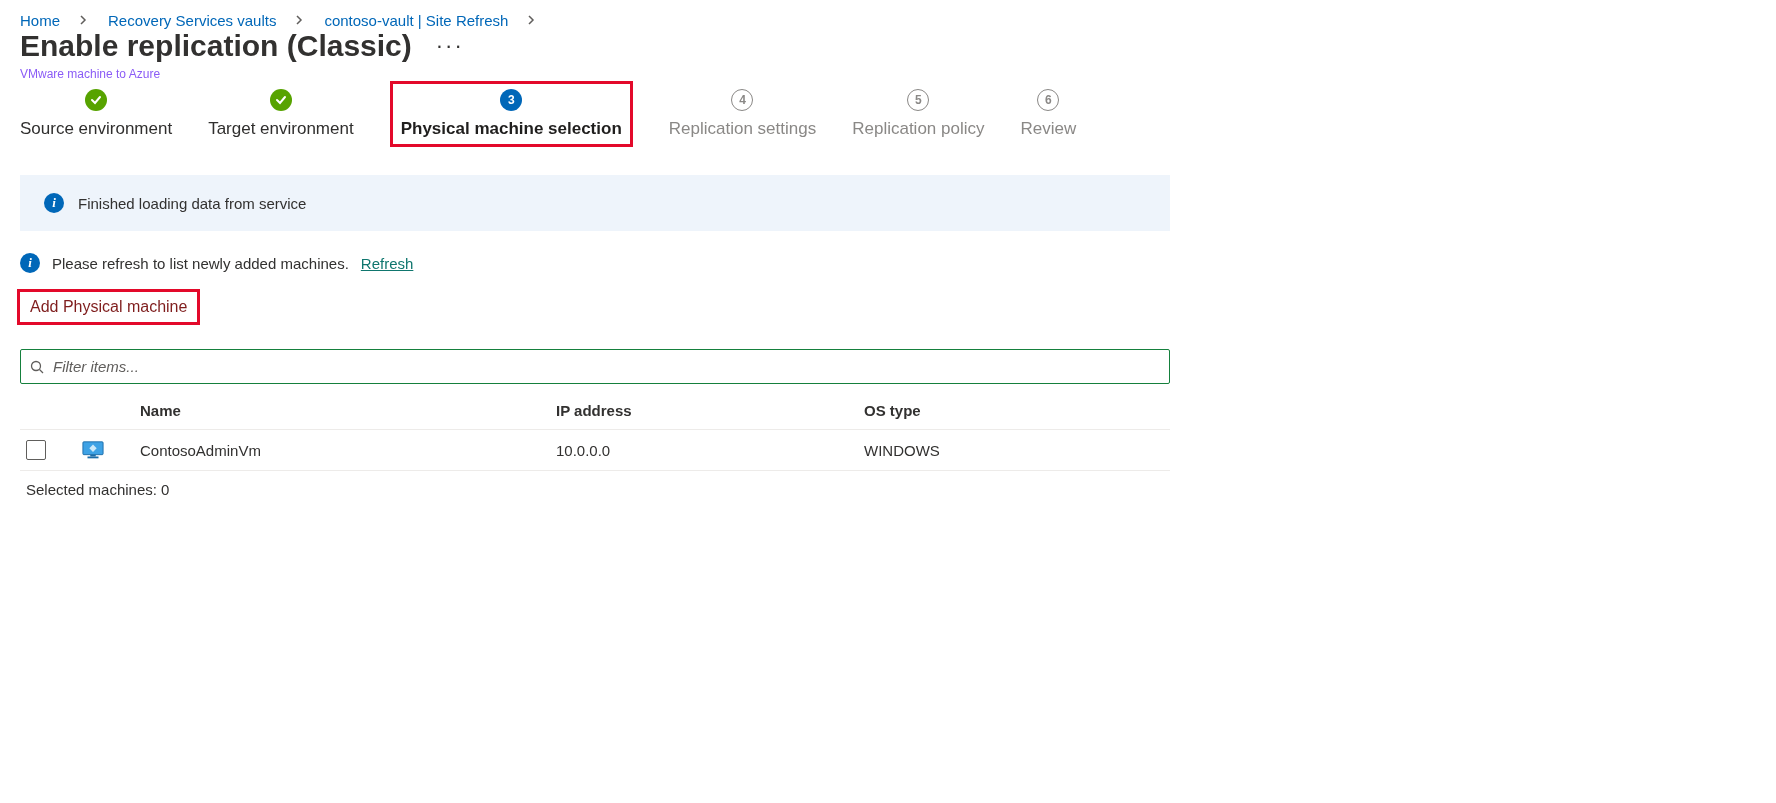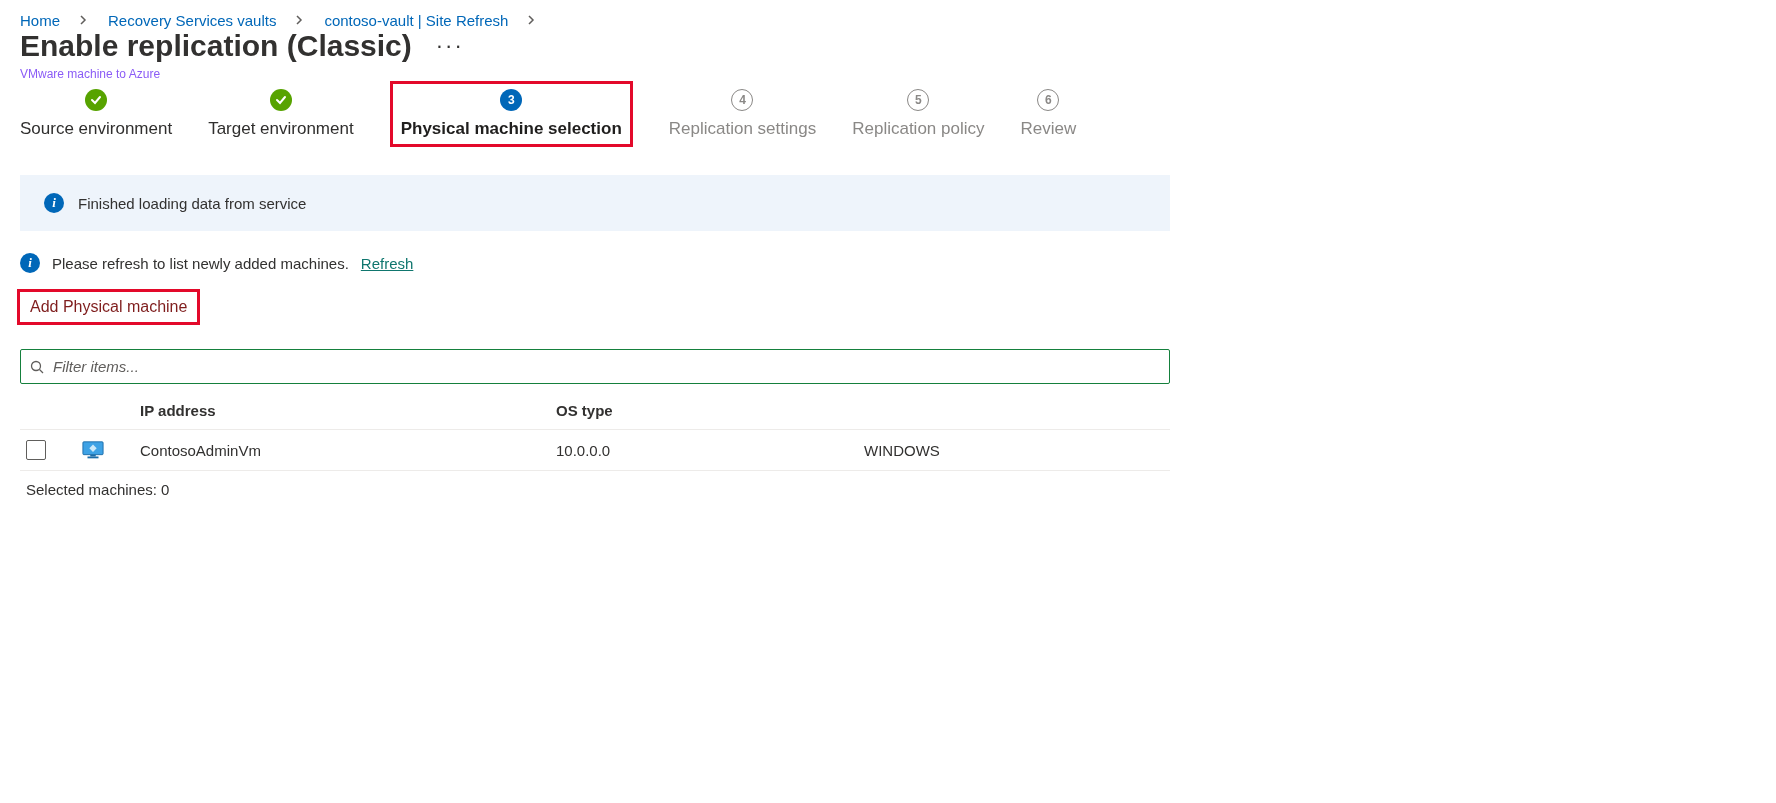--- a/index.html
+++ b/index.html
@@ -202,20 +202,21 @@
         <line x1="9.5" y1="9.5" x2="13" y2="13" stroke="#605e5c" stroke-width="1.3"></line>
       </svg>
   </span>
   <input class="filter-input" type="text" placeholder="Filter items..." style="">
 </div>
 
 
 <div class="table">
   <div class="thead">
     <span class="spacer"></span>
+    <span class="name-col">Name</span>
     <span>IP address</span>
     <span>OS type</span>
   </div>
   <div class="trow">
     <span class="chk"></span>
     <span class="vm-icon">
       <svg width="24" height="22" viewBox="0 0 24 22">
         <rect x="1" y="1" width="22" height="14" rx="1" fill="#3ea2e5" stroke="#1b6ca8"></rect>
         <path d="M8 8 L12 4 L16 8 L12 12 Z" fill="#cde9f9"></path>
         <rect x="9" y="15" width="6" height="2" fill="#1b6ca8"></rect>

